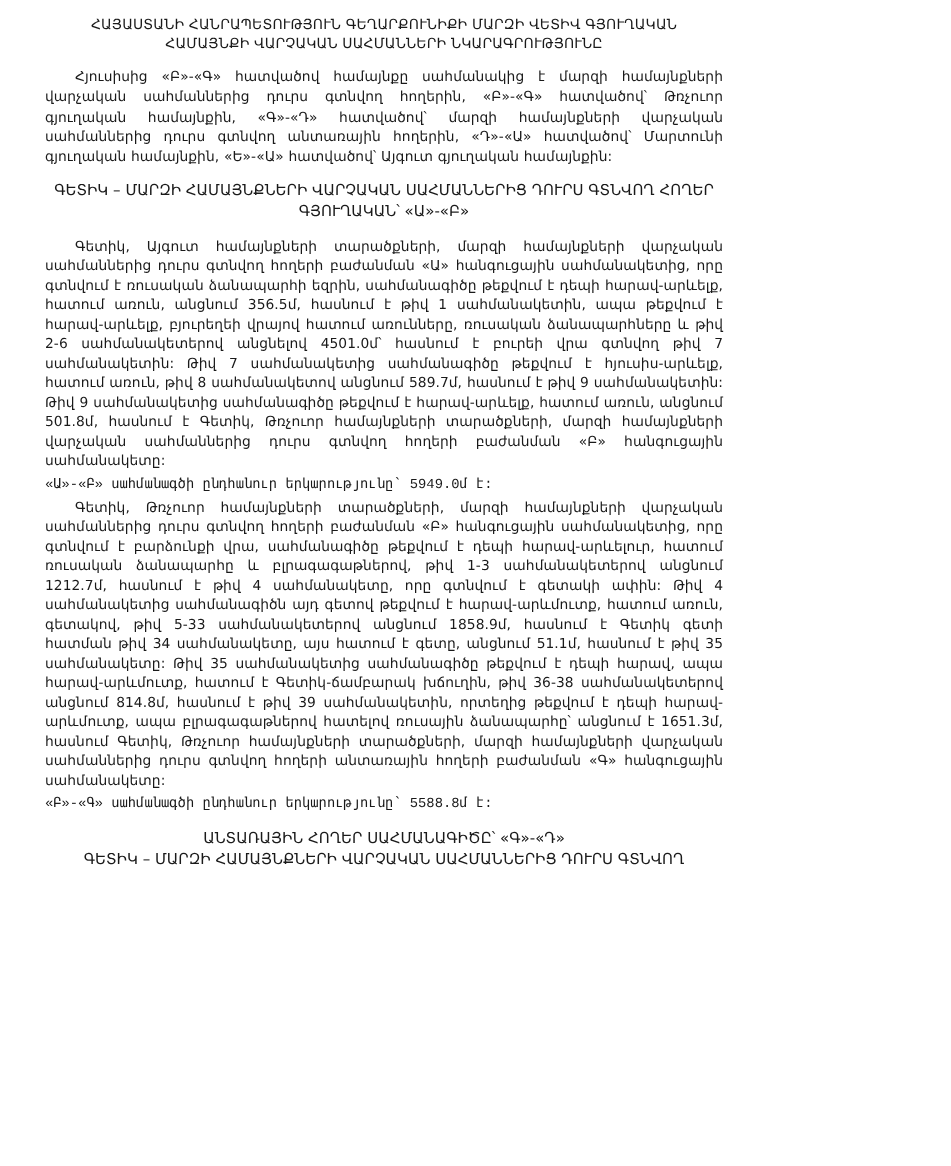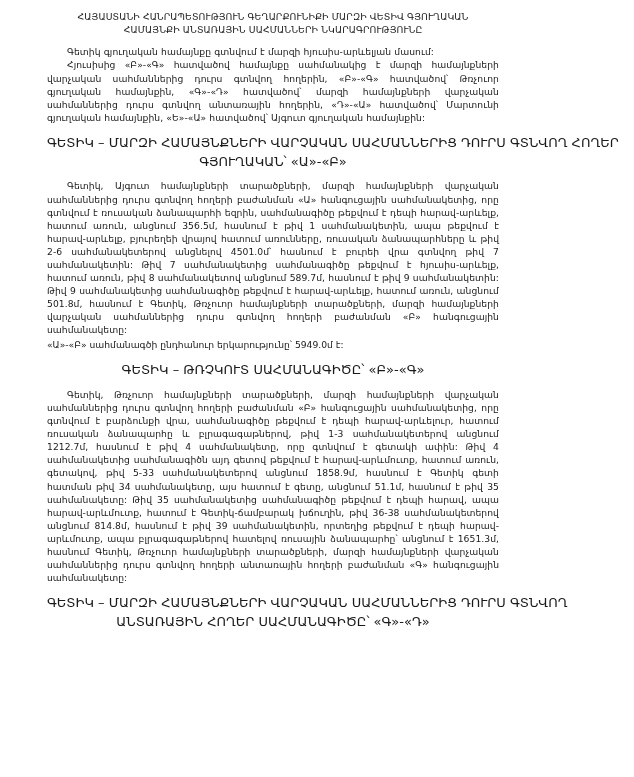--- a/index.html
+++ b/index.html
@@ -13,21 +13,20 @@
     font-family: "DejaVu Sans", sans-serif;
     color: #1a1a1a;
     overflow: hidden;
   }
   .page {
     width: 512px;
     height: 777px;
     position: relative;
     box-sizing: border-box;
     padding: 10px 30px 0 30px;
-    margin-left: 17px;
   }
   .doc-title {
     text-align: center;
     font-size: 9.3px;
     line-height: 1.42;
     letter-spacing: 0.1px;
     margin: 0 0 9px 0;
     font-weight: normal;
   }
   .doc-title div {
@@ -40,60 +39,58 @@
     margin: 0 0 2px 0;
     text-indent: 20px;
     letter-spacing: 0.05px;
     word-spacing: 0.2px;
   }
   p.tight {
     margin-bottom: 0;
   }
   .section-head {
     text-align: center;
-    font-size: 13px;
+    font-size: 10px;
     line-height: 1.45;
     margin: 10px 0 8px 0;
   }
   .section-head div {
     white-space: nowrap;
   }
   .total-line {
     font-size: 9.2px;
     line-height: 1.42;
     margin: 0 0 2px 0;
     text-indent: 0;
+    font-family: Liberation Mono, monospace;
   }
 </style>
 </head>
 <body>
 
 <div class="page">
 
   <div class="doc-title">
     <div>ՀԱՅԱՍՏԱՆԻ ՀԱՆՐԱՊԵՏՈՒԹՅՈՒՆ ԳԵՂԱՐՔՈՒՆԻՔԻ ՄԱՐԶԻ ՎԵՏԻՎ ԳՅՈՒՂԱԿԱՆ</div>
-    <div>ՀԱՄԱՅՆՔԻ ԱՆՏԱՌԱՅԻՆ ՍԱՀՄԱՆՆԵՐԻ ՆԿԱՐԱԳՐՈՒԹՅՈՒՆԸ</div>
+    <div>ՀԱՄԱՅՆՔԻ ՎԱՐՉԱԿԱՆ ՍԱՀՄԱՆՆԵՐԻ ՆԿԱՐԱԳՐՈՒԹՅՈՒՆԸ</div>
   </div>
 
-  <p class="body tight">Գետիկ գյուղական համայնքը գտնվում է մարզի հյուսիս-արևելյան մասում:</p>
   <p class="body">Հյուսիսից  «Բ»-«Գ»  հատվածով  համայնքը  սահմանակից  է  մարզի  համայնքների  վարչական սահմաններից դուրս գտնվող հողերին, «Բ»-«Գ» հատվածով՝ Թռչուոր գյուղական համայնքին, «Գ»-«Դ» հատվածով՝ մարզի համայնքների վարչական սահմաններից դուրս գտնվող անտառային հողերին, «Դ»-«Ա» հատվածով՝ Մարտունի գյուղական համայնքին, «Ե»-«Ա» հատվածով՝ Այգուտ գյուղական համայնքին:</p>
 
   <div class="section-head">
     <div>ԳԵՏԻԿ – ՄԱՐԶԻ ՀԱՄԱՅՆՔՆԵՐԻ ՎԱՐՉԱԿԱՆ ՍԱՀՄԱՆՆԵՐԻՑ ԴՈՒՐՍ ԳՏՆՎՈՂ ՀՈՂԵՐ</div>
     <div>ԳՅՈՒՂԱԿԱՆ՝  «Ա»-«Բ»</div>
   </div>
 
   <p class="body">Գետիկ, Այգուտ համայնքների տարածքների, մարզի համայնքների վարչական սահմաններից դուրս գտնվող հողերի բաժանման «Ա» հանգուցային սահմանակետից, որը գտնվում է ռուսական ձանապարհի եզրին, սահմանագիծը թեքվում է դեպի հարավ-արևելք, հատում առուն, անցնում 356.5մ, հասնում է թիվ 1 սահմանակետին, ապա թեքվում է հարավ-արևելք, բյուրեղեի վրայով հատում առունները, ռուսական ձանապարհները և թիվ 2-6 սահմանակետերով անցնելով 4501.0մ՝ հասնում է բուրեի վրա գտնվող թիվ 7 սահմանակետին: Թիվ 7 սահմանակետից սահմանագիծը թեքվում է հյուսիս-արևելք, հատում առուն, թիվ 8 սահմանակետով անցնում 589.7մ, հասնում է թիվ 9 սահմանակետին: Թիվ 9 սահմանակետից սահմանագիծը թեքվում է հարավ-արևելք, հատում առուն, անցնում 501.8մ, հասնում է Գետիկ, Թռչուոր համայնքների տարածքների, մարզի համայնքների վարչական սահմաններից դուրս գտնվող հողերի բաժանման «Բ» հանգուցային սահմանակետը:</p>
   <p class="total-line">«Ա»-«Բ» սահմանագծի ընդհանուր երկարությունը՝  5949.0մ է:</p>
 
-  <div class="section-head">
-    <div>ԳԵՏԻԿ – ԹՌՉԿՈՒՏ ՍԱՀՄԱՆԱԳԻԾԸ՝  «Բ»-«Գ»</div>
-  </div>
 
   <p class="body">Գետիկ, Թռչուոր համայնքների տարածքների, մարզի համայնքների վարչական սահմաններից դուրս գտնվող հողերի բաժանման «Բ» հանգուցային սահմանակետից, որը գտնվում է բարձունքի վրա, սահմանագիծը թեքվում է դեպի հարավ-արևելուր, հատում ռուսական ձանապարհը և բլրագագաթներով, թիվ 1-3 սահմանակետերով անցնում 1212.7մ, հասնում է թիվ 4 սահմանակետը, որը գտնվում է գետակի ափին: Թիվ 4 սահմանակետից սահմանագիծն այդ գետով թեքվում է հարավ-արևմուտք, հատում առուն, գետակով, թիվ 5-33 սահմանակետերով անցնում 1858.9մ, հասնում է Գետիկ գետի հատման թիվ 34 սահմանակետը, այս հատում է գետը, անցնում 51.1մ, հասնում է թիվ 35 սահմանակետը: Թիվ 35 սահմանակետից սահմանագիծը թեքվում է դեպի հարավ, ապա հարավ-արևմուտք, հատում է Գետիկ-ճամբարակ խճուղին, թիվ 36-38 սահմանակետերով անցնում 814.8մ, հասնում է թիվ 39 սահմանակետին, որտեղից թեքվում է դեպի հարավ-արևմուտք, ապա բլրագագաթներով հատելով ռուսային ձանապարհը՝ անցնում է 1651.3մ, հասնում Գետիկ, Թռչուոր համայնքների տարածքների, մարզի համայնքների վարչական սահմաններից դուրս գտնվող հողերի անտառային հողերի բաժանման «Գ» հանգուցային սահմանակետը:</p>
+  <p class="total-line">«Բ»-«Գ» սահմանագծի ընդհանուր երկարությունը՝  5588.8մ է:</p>
 
   <div class="section-head">
+    <div>ԱՆՏԱՌԱՅԻՆ ՀՈՂԵՐ ՍԱՀՄԱՆԱԳԻԾԸ՝  «Գ»-«Դ»</div>
     <div>ԳԵՏԻԿ – ՄԱՐԶԻ ՀԱՄԱՅՆՔՆԵՐԻ ՎԱՐՉԱԿԱՆ ՍԱՀՄԱՆՆԵՐԻՑ ԴՈՒՐՍ ԳՏՆՎՈՂ</div>
-    <div>ԱՆՏԱՌԱՅԻՆ ՀՈՂԵՐ ՍԱՀՄԱՆԱԳԻԾԸ՝  «Գ»-«Դ»</div>
   </div>
 
 
 </div>
 
 </body></html>

